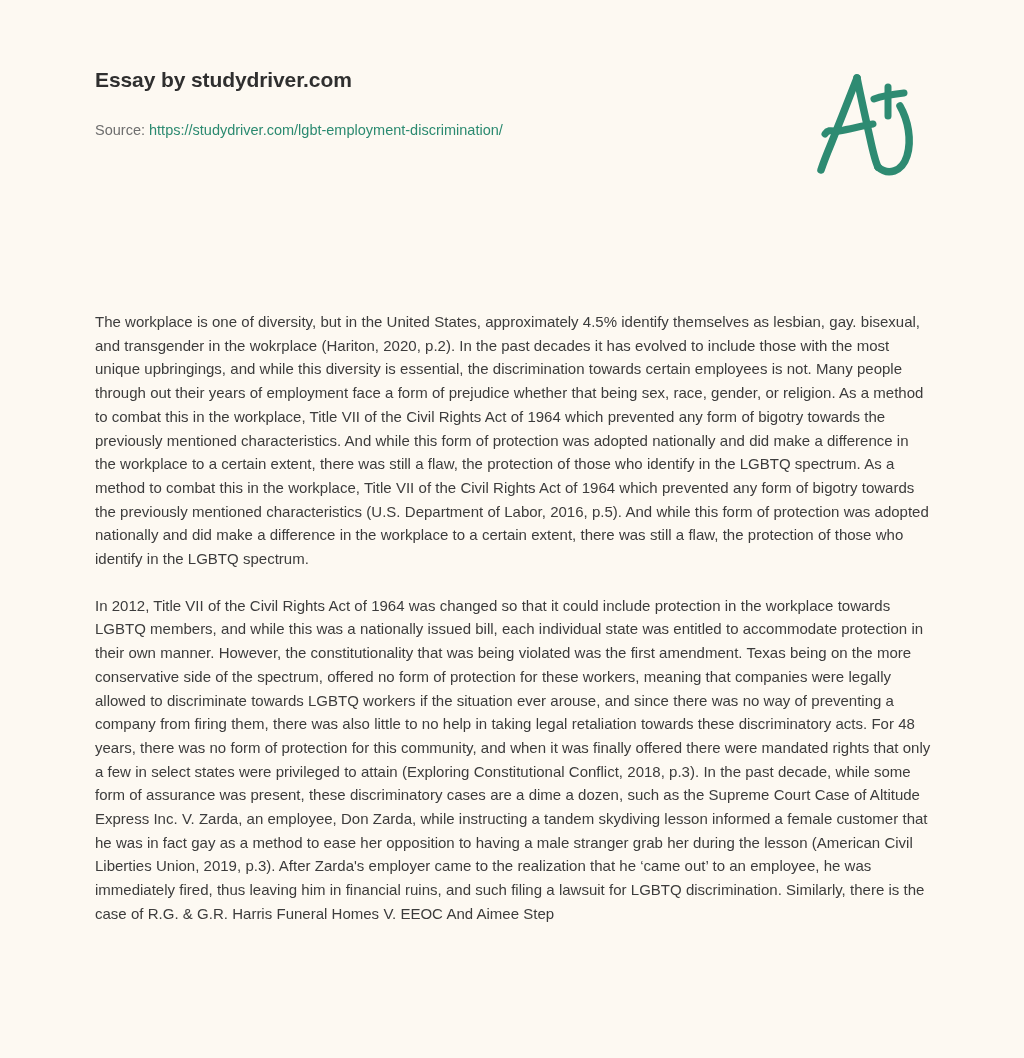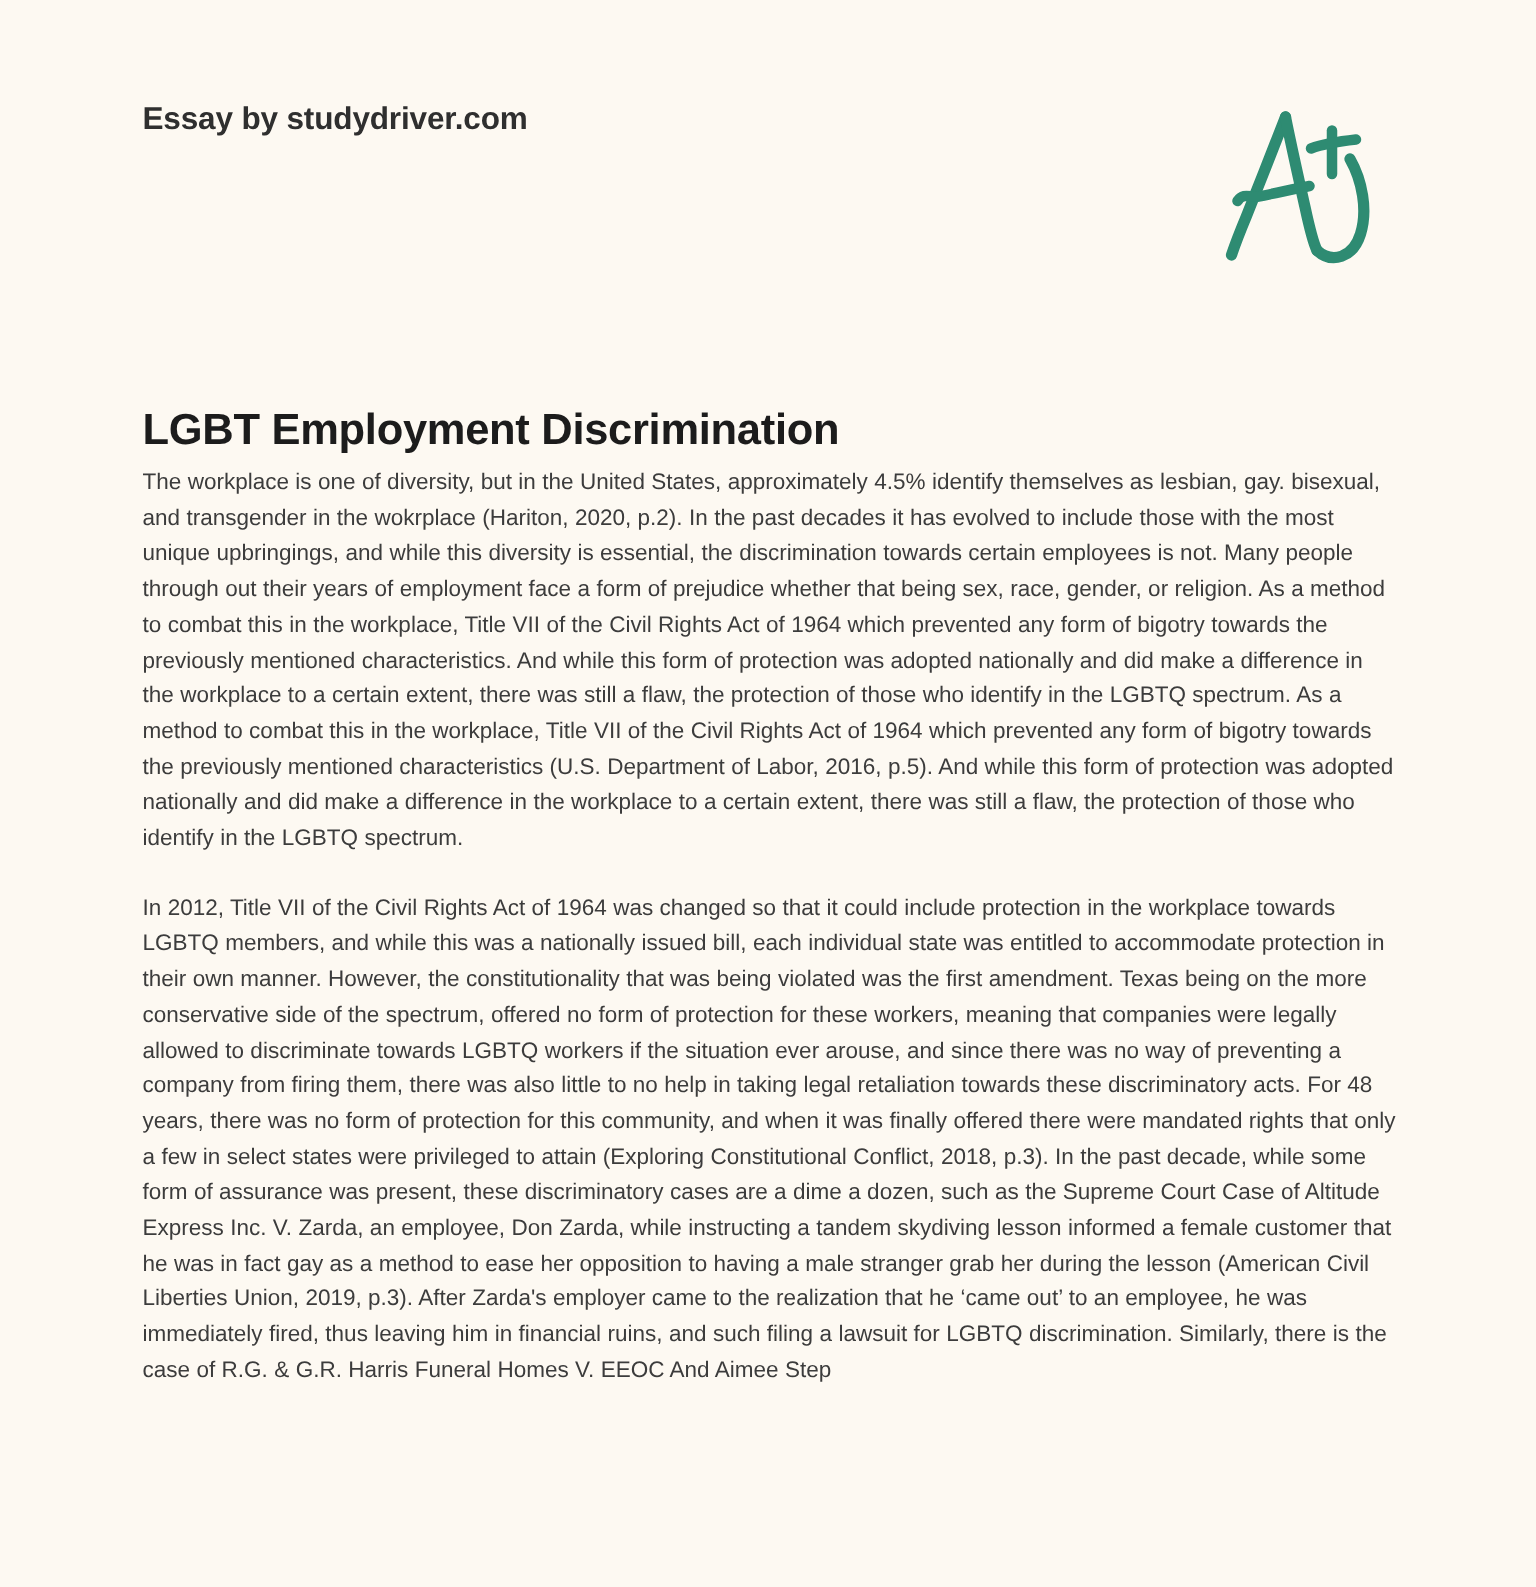--- a/index.html
+++ b/index.html
@@ -108,20 +108,24 @@
 </style>
 </head>
 <body>
 
 <div class="page">
 
   <div class="header">
 
     <div class="essay-by">Essay by studydriver.com</div>
 
+    <div class="source-line">
+      <span class="source-label">Source:</span>
+      <a class="source-url" href="#">https://studydriver.com/lgbt-employment-discrimination/</a>
+    </div>
 
     <div class="logo">
       <svg viewBox="0 0 110 115" xmlns="http://www.w3.org/2000/svg">
         <g fill="none" stroke="#2e8b72" stroke-linecap="round" stroke-linejoin="round">
 
           <path d="M45 12 C38 30, 27 58, 19 78 C14 90, 11 98, 9 104" stroke-width="7.5"></path>
 
           <path d="M45 12 C49 32, 54 54, 58 72 C61 86, 63 95, 66 101" stroke-width="7.5"></path>
 
           <path d="M13 68 C17 62, 22 66, 27 65 C38 63, 50 60, 61 58" stroke-width="7"></path>
@@ -130,21 +134,20 @@
 
           <path d="M76 21 L76 50" stroke-width="7"></path>
 
           <path d="M62 33 C70 30, 83 28, 92 27" stroke-width="7"></path>
         </g>
       </svg>
     </div>
 
   </div>
 
-  <h1 class="doc-title">LGBT Employment Discrimination</h1>
 
   <div class="content">
 
 
     <p class="para">The workplace is one of diversity, but in the United States, approximately 4.5% identify themselves as lesbian, gay. bisexual, and transgender in the wokrplace (Hariton, 2020, p.2). In the past decades it has evolved to include those with the most unique upbringings, and while this diversity is essential, the discrimination towards certain employees is not. Many people through out their years of employment face a form of prejudice whether that being sex, race, gender, or religion. As a method to combat this in the workplace, Title VII of the Civil Rights Act of 1964 which prevented any form of bigotry towards the previously mentioned characteristics. And while this form of protection was adopted nationally and did make a difference in the workplace to a certain extent, there was still a flaw, the protection of those who identify in the LGBTQ spectrum. As a method to combat this in the workplace, Title VII of the Civil Rights Act of 1964 which prevented any form of bigotry towards the previously mentioned characteristics (U.S. Department of Labor, 2016, p.5). And while this form of protection was adopted nationally and did make a difference in the workplace to a certain extent, there was still a flaw, the protection of those who identify in the LGBTQ spectrum.</p>
 
     <p class="para last">In 2012, Title VII of the Civil Rights Act of 1964 was changed so that it could include protection in the workplace towards LGBTQ members, and while this was a nationally issued bill, each individual state was entitled to accommodate protection in their own manner. However, the constitutionality that was being violated was the first amendment. Texas being on the more conservative side of the spectrum, offered no form of protection for these workers, meaning that companies were legally allowed to discriminate towards LGBTQ workers if the situation ever arouse, and since there was no way of preventing a company from firing them, there was also little to no help in taking legal retaliation towards these discriminatory acts. For 48 years, there was no form of protection for this community, and when it was finally offered there were mandated rights that only a few in select states were privileged to attain (Exploring Constitutional Conflict, 2018, p.3). In the past decade, while some form of assurance was present, these discriminatory cases are a dime a dozen, such as the Supreme Court Case of Altitude Express Inc. V. Zarda, an employee, Don Zarda, while instructing a tandem skydiving lesson informed a female customer that he was in fact gay as a method to ease her opposition to having a male stranger grab her during the lesson (American Civil Liberties Union, 2019, p.3). After Zarda's employer came to the realization that he ‘came out’ to an employee, he was immediately fired, thus leaving him in financial ruins, and such filing a lawsuit for LGBTQ discrimination. Similarly, there is the case of R.G. &amp; G.R. Harris Funeral Homes V. EEOC And Aimee Step</p>
 
   </div>
 

